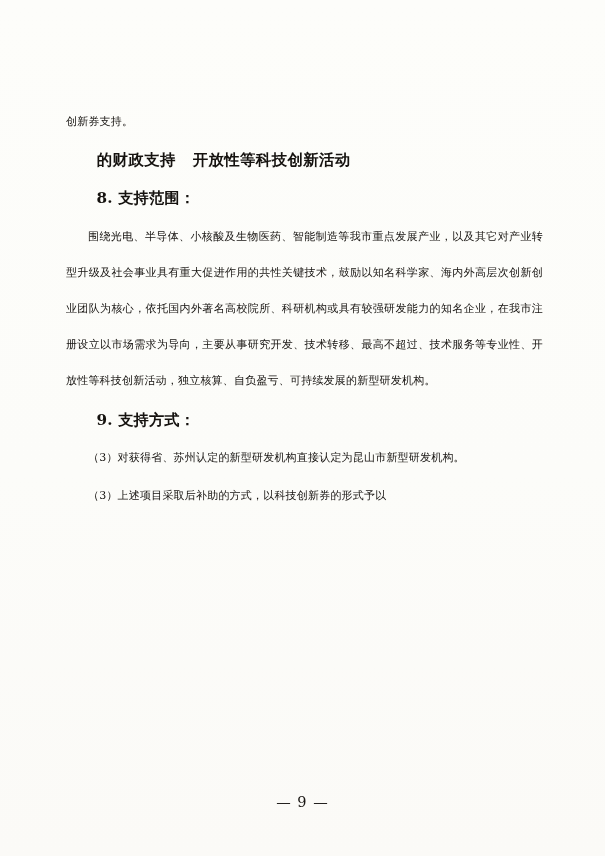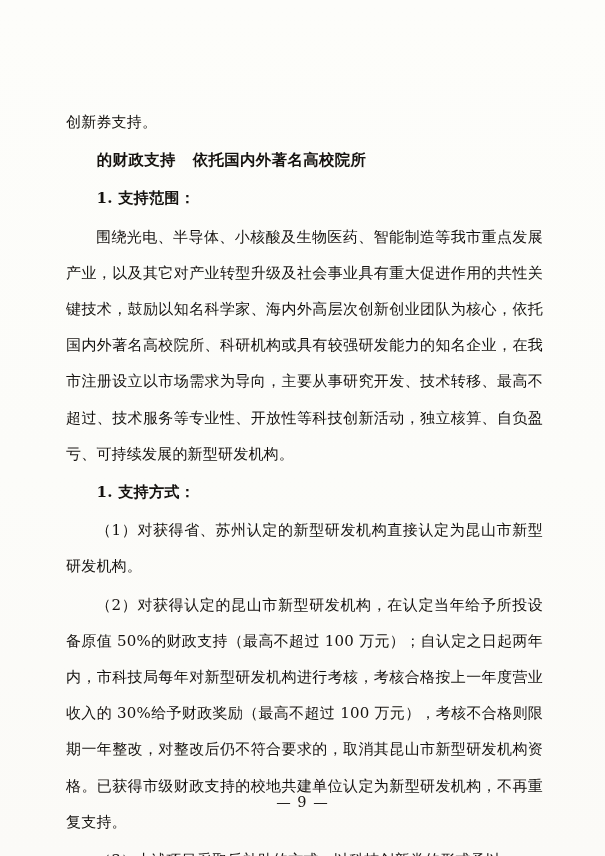--- a/index.html
+++ b/index.html
@@ -29,21 +29,21 @@
     inset: 0;
     background: linear-gradient(180deg, #fdfdfa 0%, #fcfcf9 55%, #fbfaf7 100%);
     pointer-events: none;
   }
   .content {
     position: relative;
     z-index: 1;
   }
   p {
     margin: 0 0 2px 0;
-    font-size: 15px;
+    font-size: 11px;
     line-height: 36.2px;
     text-align: justify;
     text-justify: inter-ideograph;
     letter-spacing: 0.2px;
   }
   .indent {
     text-indent: 2em;
   }
   .heading {
     font-weight: bold;
@@ -76,30 +76,29 @@
   }
 </style>
 </head>
 <body>
 
 <div class="page">
   <div class="content">
 
     <p class="first-line">创新券支持。</p>
 
-    <p class="heading"><span>的财政支持</span><span class="gap"></span><span>依托国内外著名高校院所</span></p>
+    <p class="heading"><span>的财政支持</span><span class="gap"></span><span>开放性等科技创新活动</span></p>
 
-    <p class="subheading">1. 支持范围：</p>
+    <p class="subheading">8. 支持范围：</p>
 
     <p class="indent">围绕光电、半导体、小核酸及生物医药、智能制造等我市重点发展产业，以及其它对产业转型升级及社会事业具有重大促进作用的共性关键技术，鼓励以知名科学家、海内外高层次创新创业团队为核心，依托国内外著名高校院所、科研机构或具有较强研发能力的知名企业，在我市注册设立以市场需求为导向，主要从事研究开发、技术转移、最高不超过、技术服务等专业性、开放性等科技创新活动，独立核算、自负盈亏、可持续发展的新型研发机构。</p>
 
-    <p class="subheading">1. 支持方式：</p>
+    <p class="subheading">9. 支持方式：</p>
 
-    <p class="indent">（1）对获得省、苏州认定的新型研发机构直接认定为昆山市新型研发机构。</p>
+    <p class="indent">（3）对获得省、苏州认定的新型研发机构直接认定为昆山市新型研发机构。</p>
 
-    <p class="indent">（2）对获得认定的昆山市新型研发机构，在认定当年给予所投设备原值 50%的财政支持（最高不超过 100 万元）；自认定之日起两年内，市科技局每年对新型研发机构进行考核，考核合格按上一年度营业收入的 30%给予财政奖励（最高不超过 100 万元），考核不合格则限期一年整改，对整改后仍不符合要求的，取消其昆山市新型研发机构资格。已获得市级财政支持的校地共建单位认定为新型研发机构，不再重复支持。</p>
 
     <p class="indent">（3）上述项目采取后补助的方式，以科技创新券的形式予以</p>
 
   </div>
 
   <div class="footer">— 9 —</div>
 </div>
 
 </body></html>

